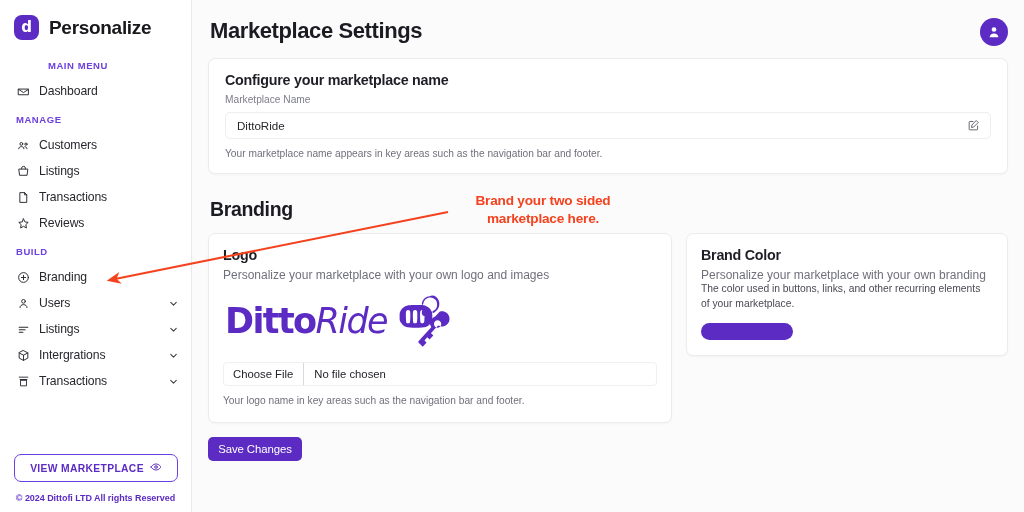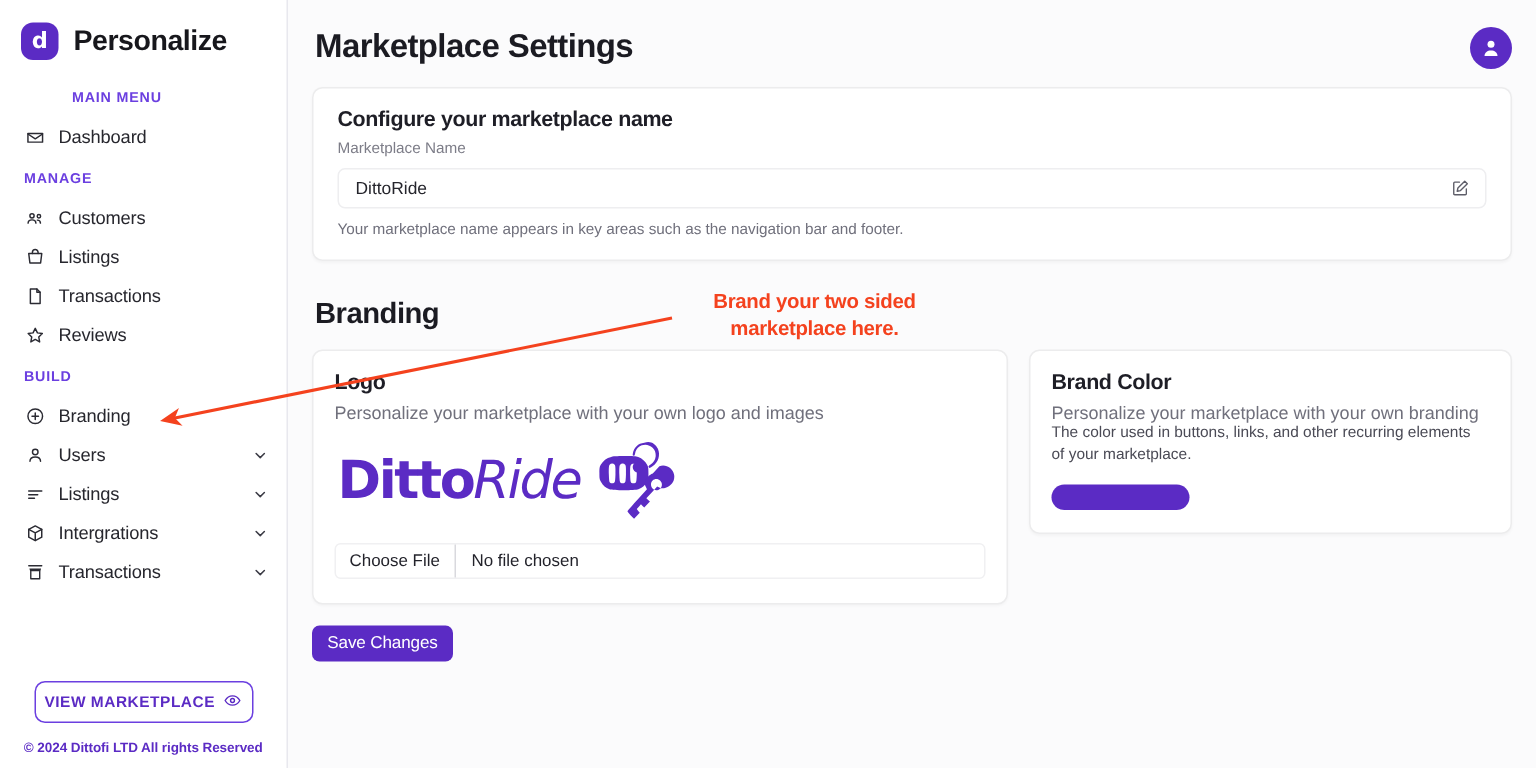--- a/index.html
+++ b/index.html
@@ -88,21 +88,21 @@
     margin-left: auto;
     width: 12px; height: 12px;
     color: #3a3a44;
     display: flex; align-items: center; justify-content: center;
   }
 
   .sidebar-footer {
     padding: 0 14px 9px 14px;
   }
   .view-market-btn {
-    width: 146px; height: 28px;
+    width: 164px; height: 28px;
     border: 1.4px solid #6b3fe0;
     border-radius: 7px;
     background: #ffffff;
     color: #5b2bc4;
     font-size: 10.3px;
     font-weight: 700;
     letter-spacing: 0.35px;
     display: flex; align-items: center; justify-content: center;
     gap: 6px;
     cursor: pointer;
@@ -505,20 +505,21 @@
               </g>
             </svg>
           </span>
         </div>
 
         <div class="file-row">
           <div class="choose-file">Choose File</div>
           <div class="file-name">No file chosen</div>
         </div>
 
+        <div class="help-text">Your logo name in key areas such as the navigation bar and footer.</div>
       </section>
 
       <section class="card color-card">
         <div class="card-h">Brand Color</div>
         <div class="card-sub">Personalize your marketplace with your own branding</div>
         <div class="color-para">The color used in buttons, links, and other recurring elements of your marketplace.</div>
         <div class="color-swatch"></div>
       </section>
     </div>
 

